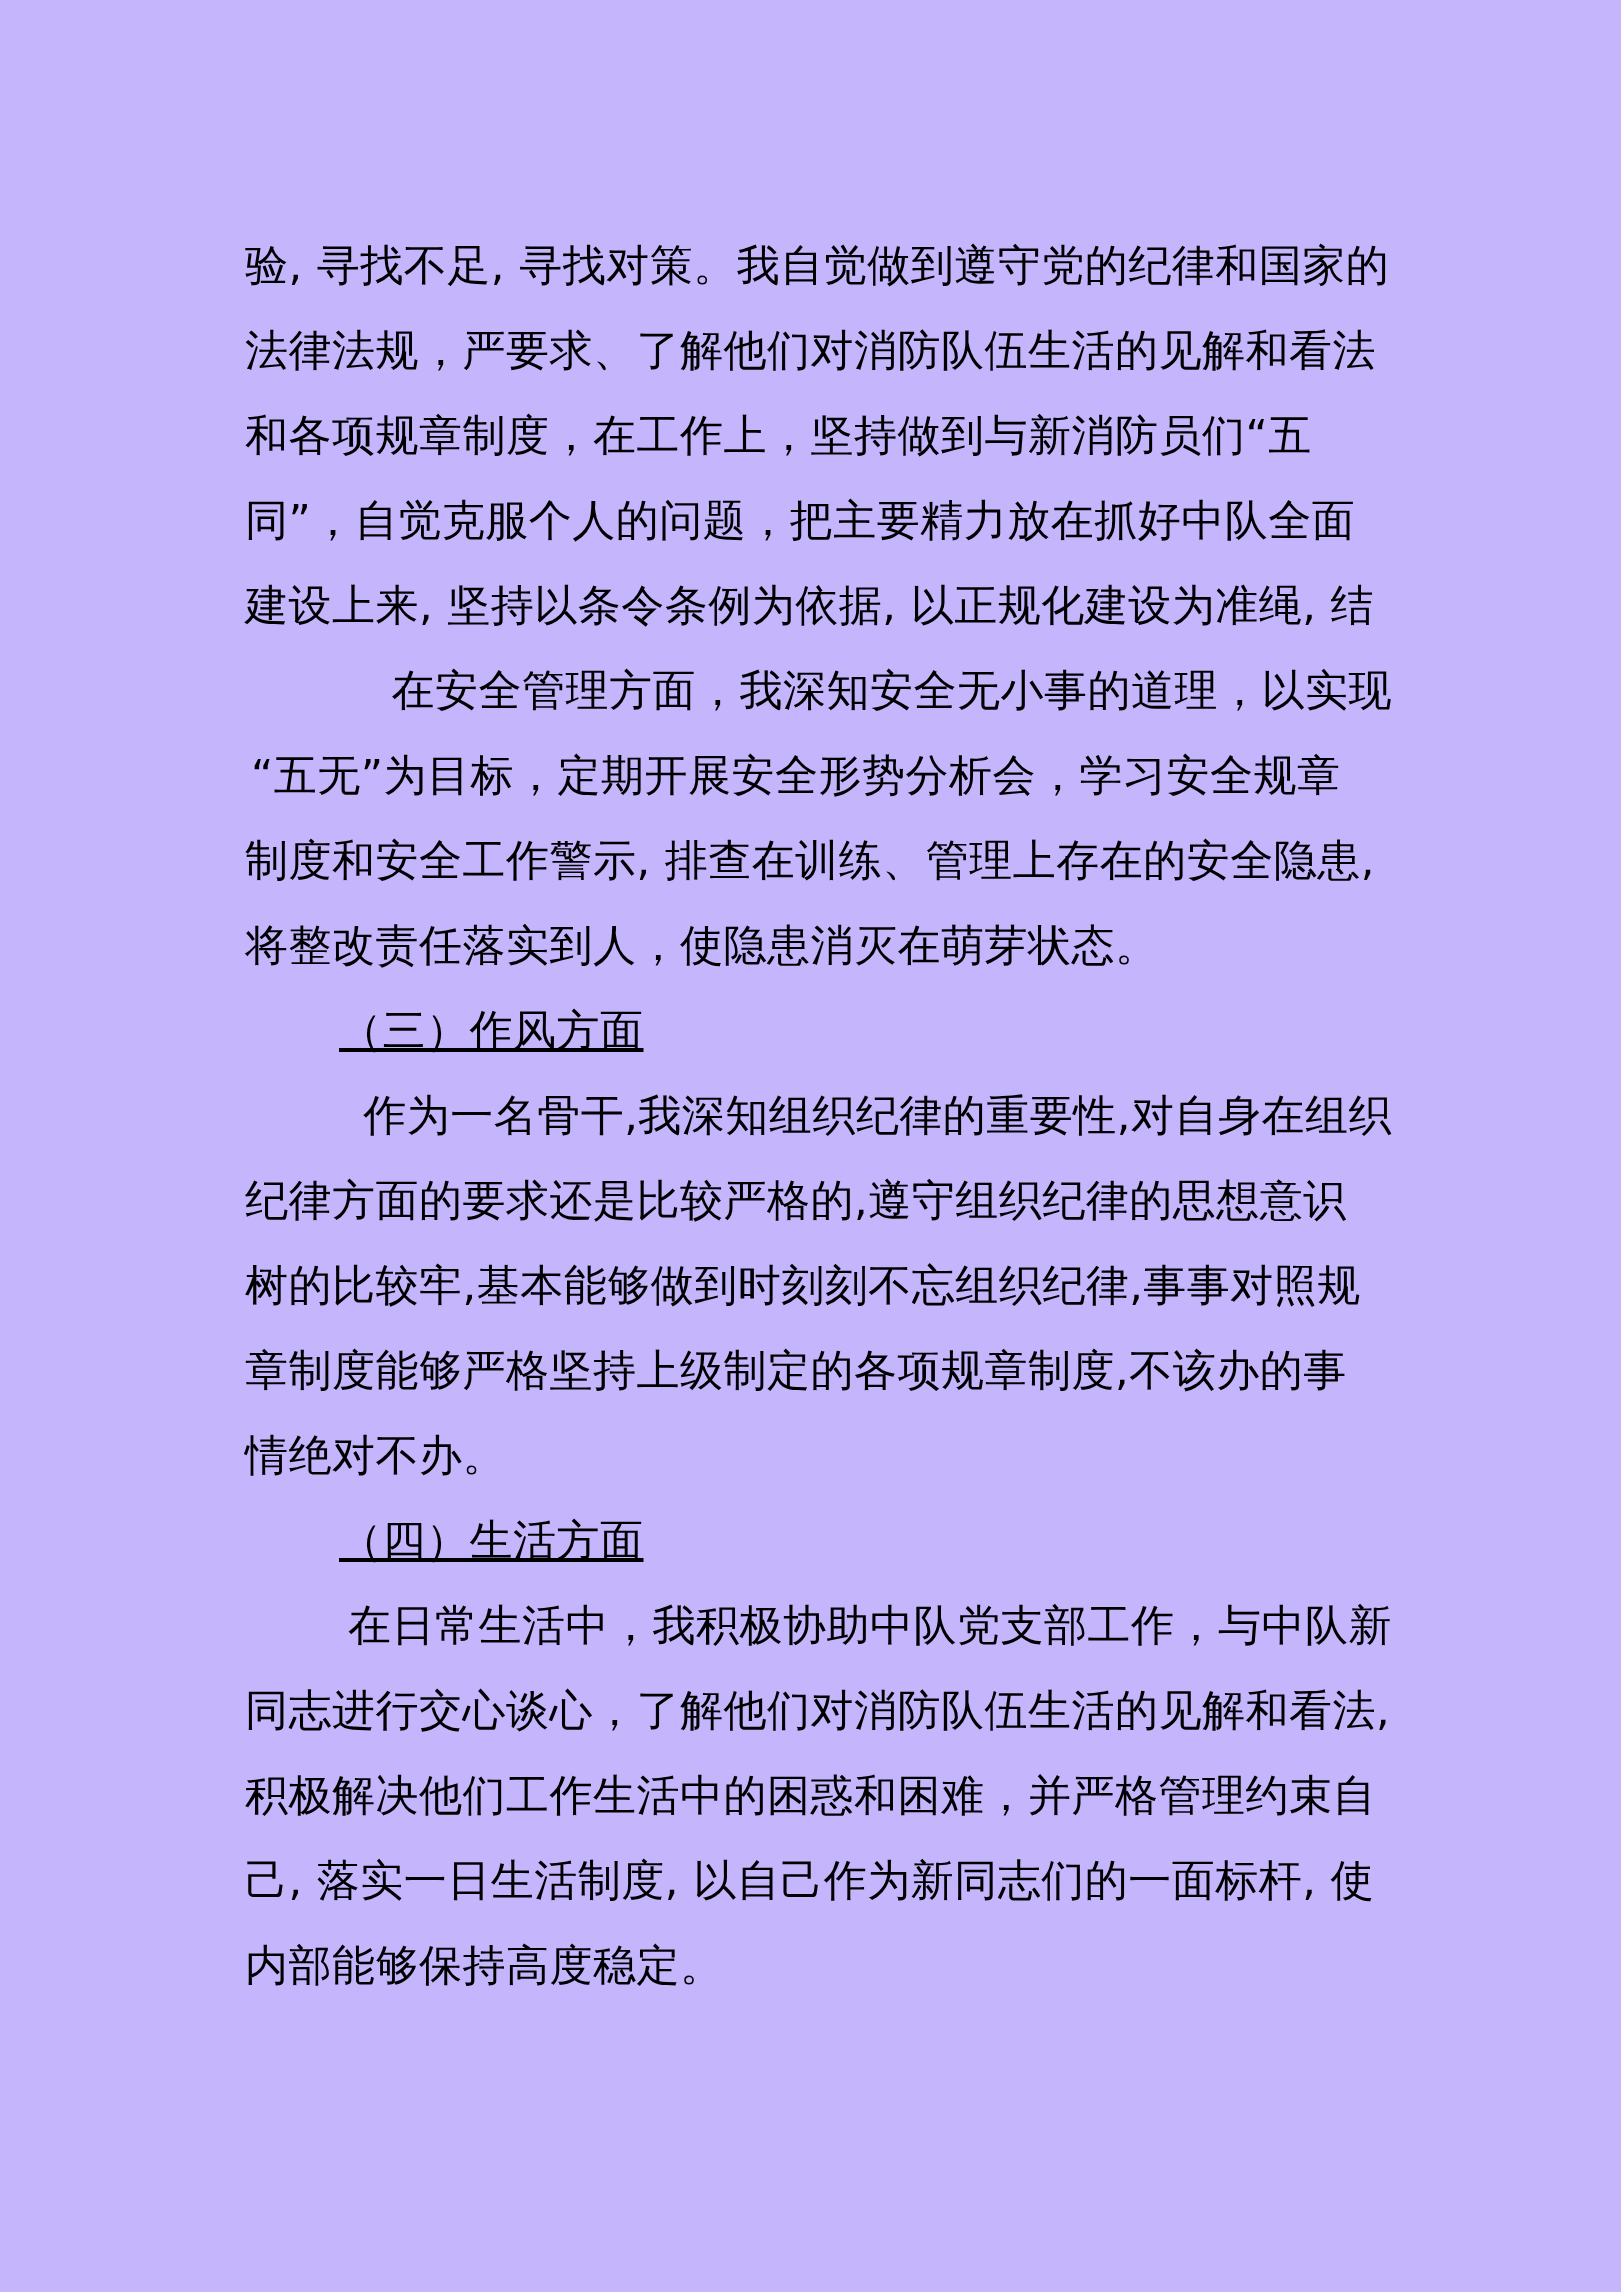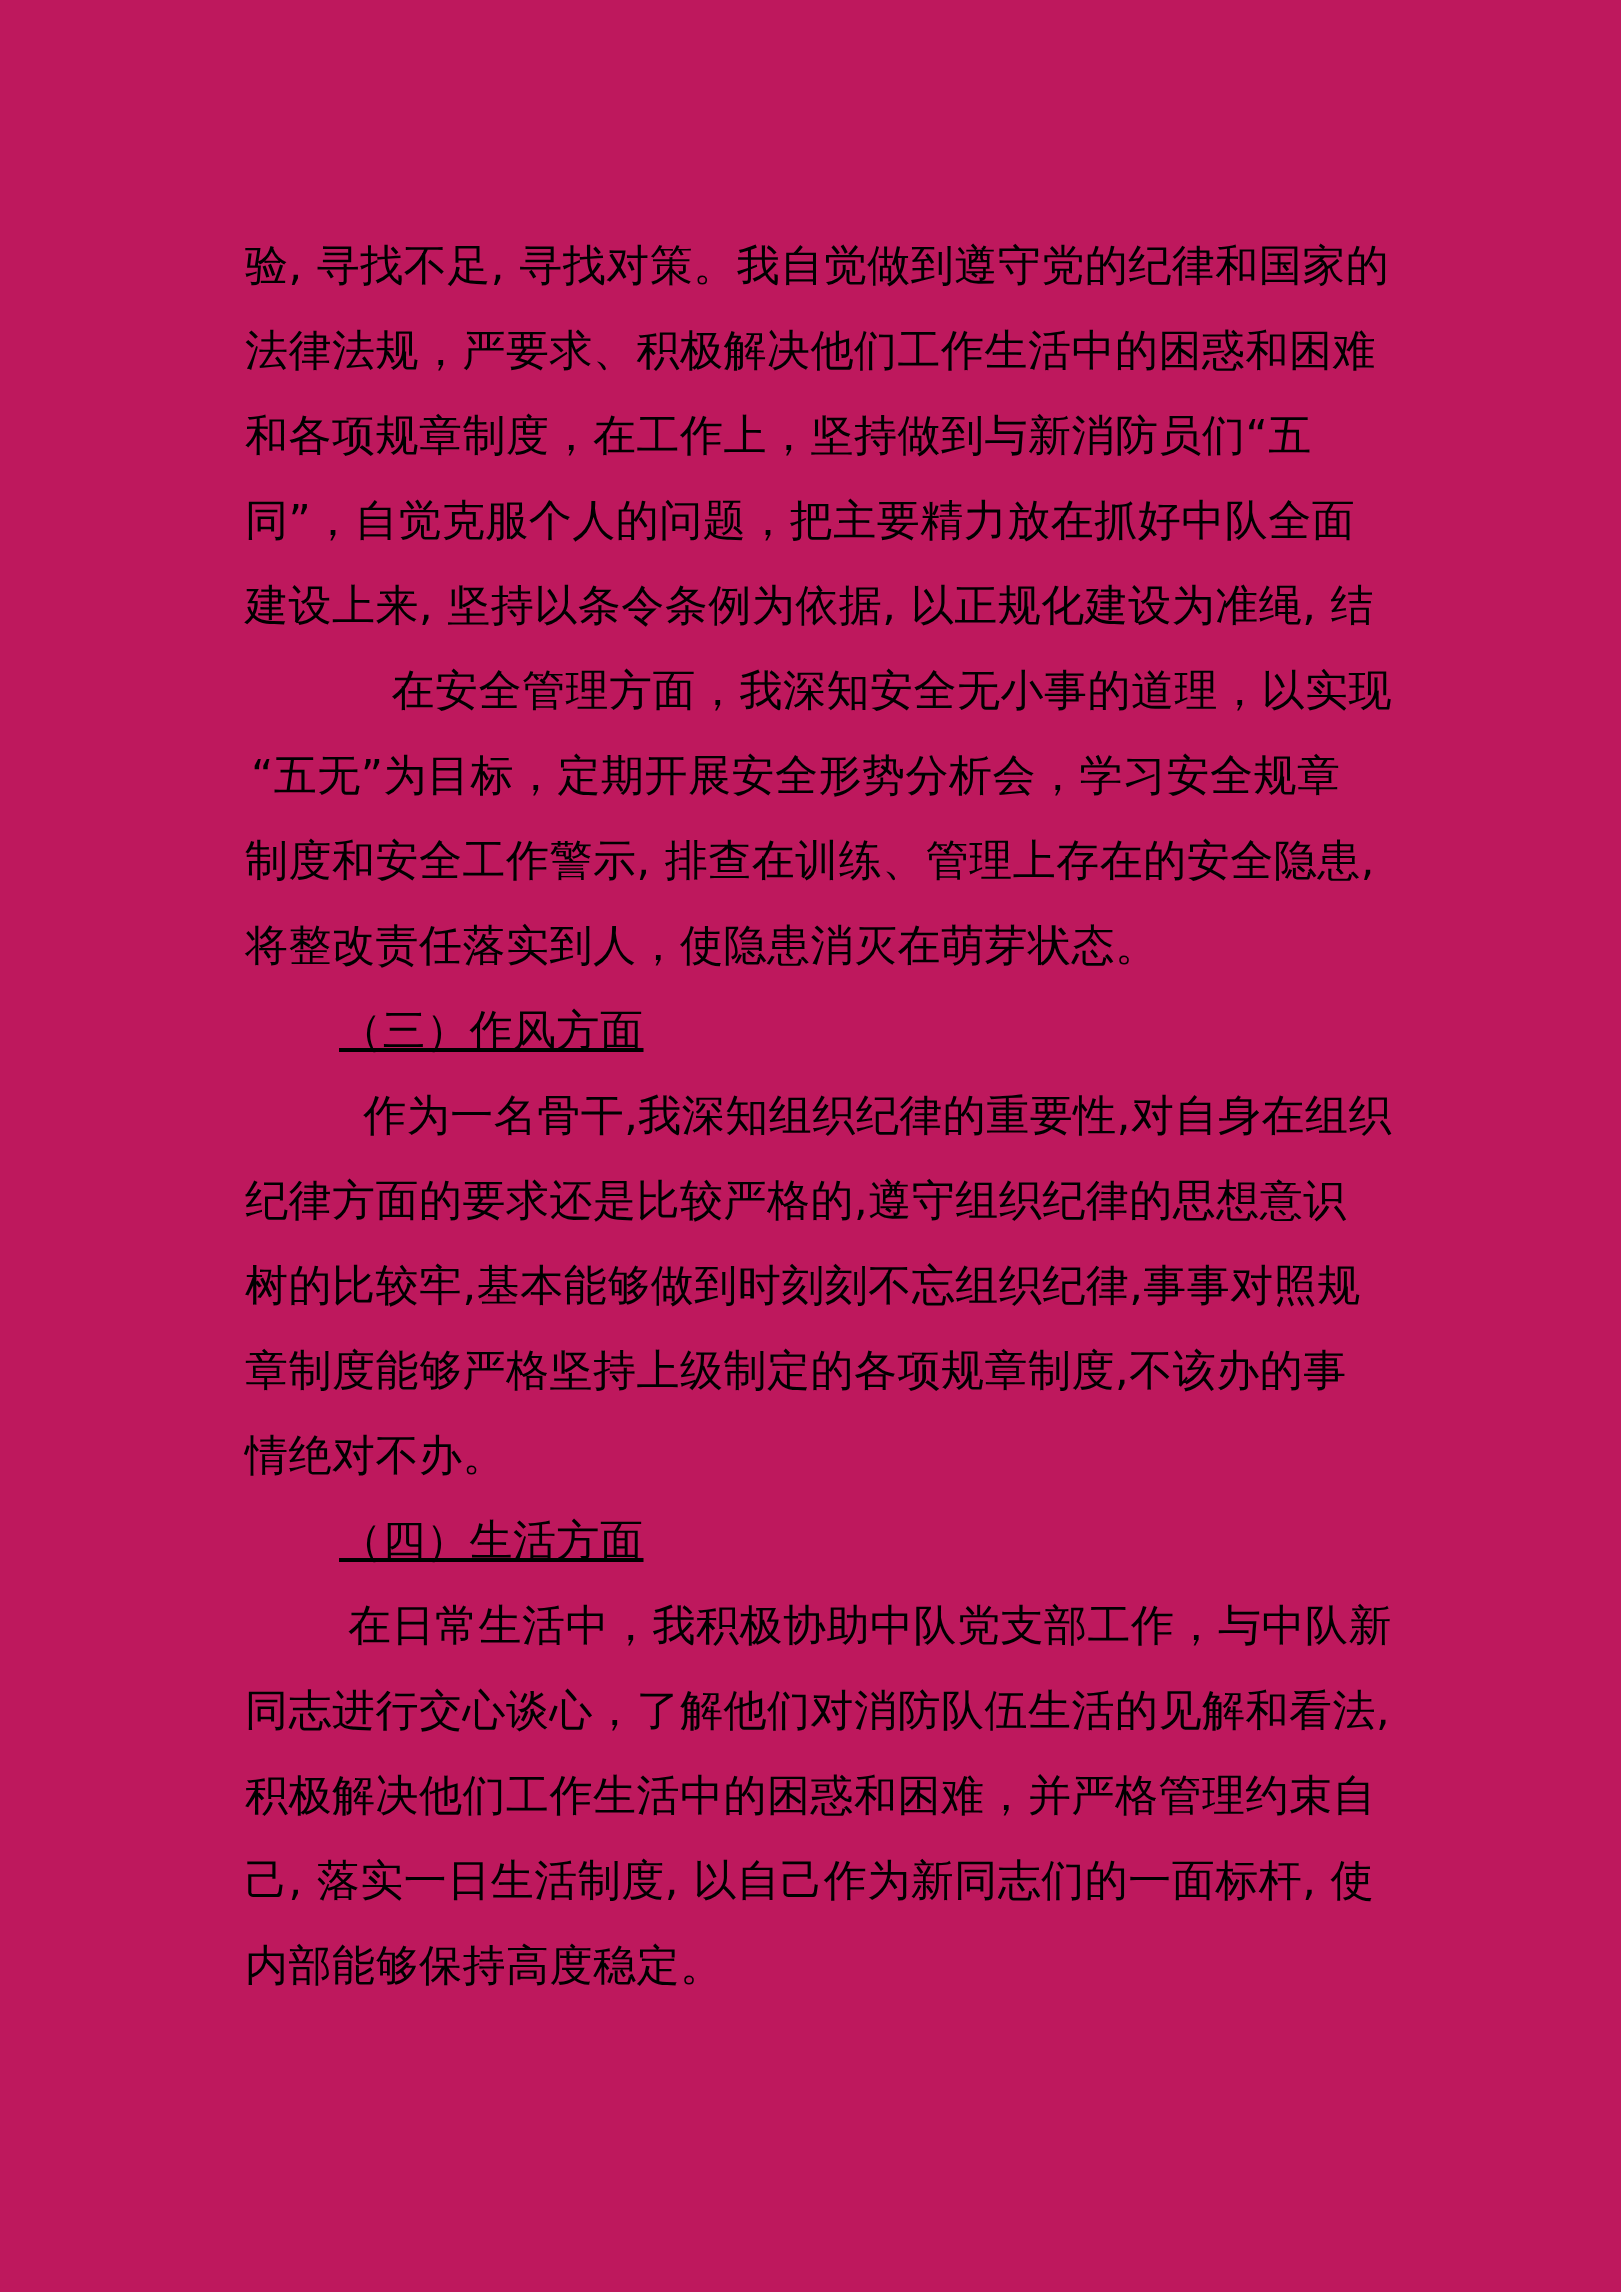--- a/index.html
+++ b/index.html
@@ -14,21 +14,21 @@
       overflow: hidden;
       font-family: "DejaVu Sans", "Liberation Sans", sans-serif;
       color: #000000;
     }
     .page {
       position: absolute;
       left: 0;
       top: 0;
       width: 1621px;
       height: 2293px;
-      background: #be185d;
+      background: #c4b5fd;
     }
     .content {
       position: absolute;
       left: 245px;
       top: 223px;
       width: 1147px;
     }
     .line {
       height: 85px;
       line-height: 85px;
@@ -41,21 +41,21 @@
     .indent-quote { padding-left: 5.9px; }
   </style>
 </head>
 <body>
 
 <div class="page">
   <div class="content">
 
     <div>
       <div class="line">验, 寻找不足, 寻找对策。我自觉做到遵守党的纪律和国家的</div>
-      <div class="line">法律法规，严要求、积极解决他们工作生活中的困惑和困难</div>
+      <div class="line">法律法规，严要求、了解他们对消防队伍生活的见解和看法</div>
       <div class="line">和各项规章制度，在工作上，坚持做到与新消防员们“五</div>
       <div class="line">同”，自觉克服个人的问题，把主要精力放在抓好中队全面</div>
       <div class="line">建设上来, 坚持以条令条例为依据, 以正规化建设为准绳, 结</div>
     </div>
 
     <div>
       <div class="line indent-para">在安全管理方面，我深知安全无小事的道理，以实现</div>
       <div class="line indent-quote">“五无”为目标，定期开展安全形势分析会，学习安全规章</div>
       <div class="line">制度和安全工作警示, 排查在训练、管理上存在的安全隐患,</div>
       <div class="line">将整改责任落实到人，使隐患消灭在萌芽状态。</div>

